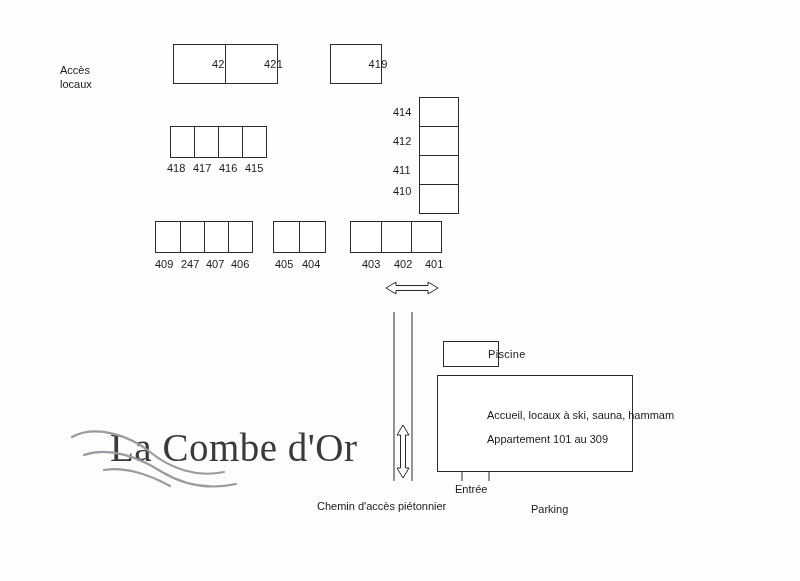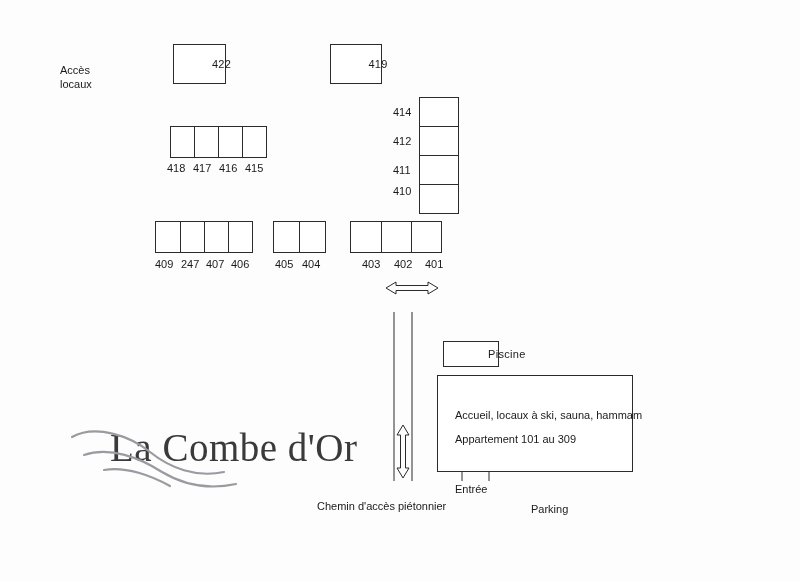--- a/index.html
+++ b/index.html
@@ -49,20 +49,21 @@
   .big-box {
     position: absolute;
     border: 1px solid #2b2b2b;
     background: #ffffff;
     box-sizing: border-box;
   }
   .big-box .txt {
     position: absolute;
     font-size: 11px;
     white-space: nowrap;
+    margin-left: 32px;
   }
   svg.overlay {
     position: absolute;
     left: 0;
     top: 0;
     width: 800px;
     height: 581px;
     pointer-events: none;
   }
   .multi {
@@ -95,20 +96,23 @@
 <body>
 
 <div id="map">
 
   <div class="label" style="left:60px; top:64px;">Accès</div>
   <div class="label" style="left:60px; top:78px;">locaux</div>
 
   <div class="multi" style="left:173px; top:44px; width:105px; height:40px;">
     <div class="box" style="width:53px;">
         <span class="cell-label">422</span>
+      </div>
+    <div class="box" style="width:53px;">
+        <span class="cell-label">421</span>
       </div>
   </div>
 
   <div class="multi" style="left:330px; top:44px; width:103px; height:40px;">
     <div class="box" style="width:52px;">
         <span class="cell-label">419</span>
       </div>
   </div>
 
   <div class="vstack" style="left:419px; top:97px; width:40px; height:117px;">

